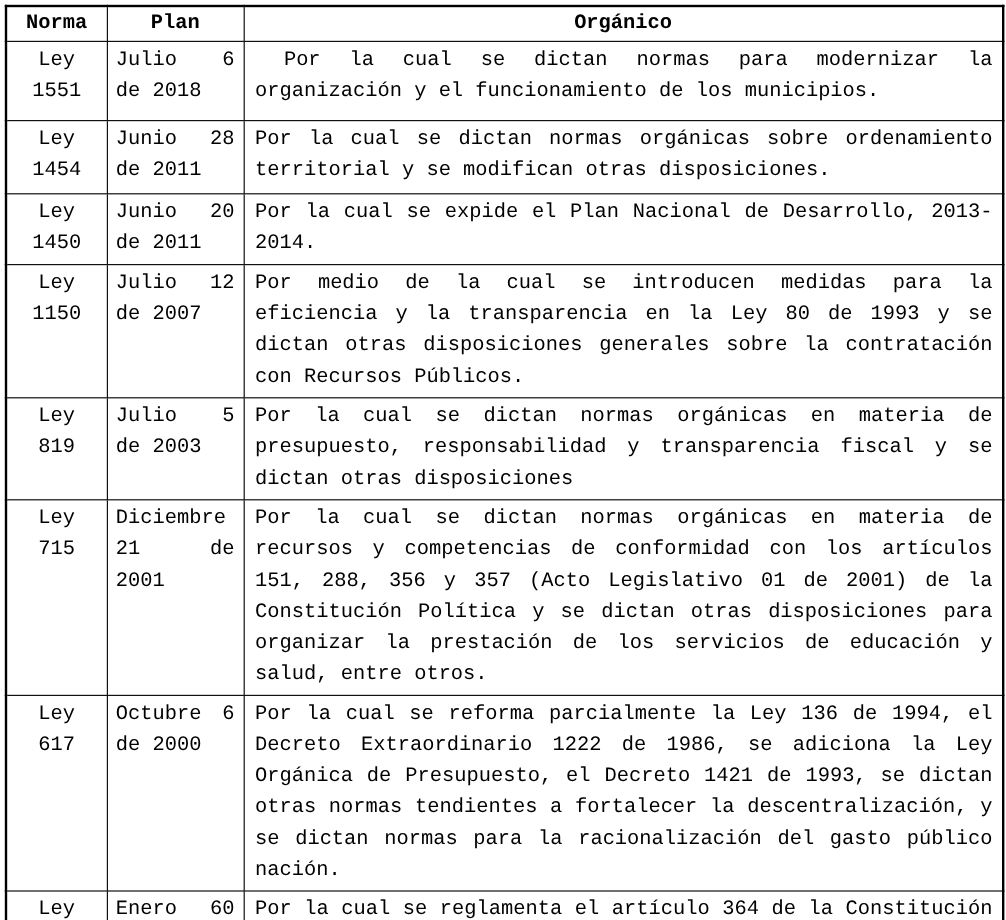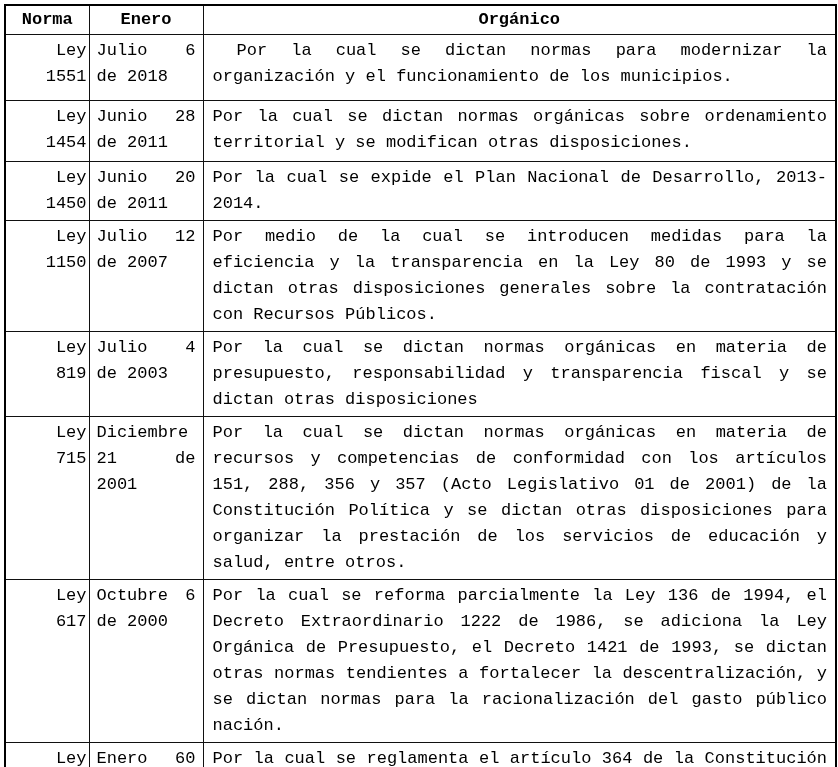--- a/index.html
+++ b/index.html
@@ -30,21 +30,21 @@
     overflow: hidden;
   }
   table.norm-table th {
     font-weight: bold;
     text-align: center;
     vertical-align: middle;
     padding: 1px 2px;
   }
   thead tr { height: 28px; }
   td.cell-norma {
-    text-align: right;
+    text-align: center;
     white-space: pre-line;
     padding: 3px 2px;
   }
   td.cell-fecha {
     text-align: justify;
     padding: 3px 7px 3px 7px;
   }
   td.cell-proposito {
     text-align: justify;
     padding: 3px 8px 3px 9px;
@@ -64,21 +64,21 @@
 <div class="page">
   <table class="norm-table">
     <colgroup>
       <col style="width:84px">
       <col style="width:114px">
       <col style="width:633px">
     </colgroup>
     <thead>
       <tr>
         <th>Norma</th>
-        <th>Enero</th>
+        <th>Plan</th>
         <th>Orgánico</th>
       </tr>
     </thead>
     <tbody>
       <tr>
         <td class="cell-norma">Ley
 1551</td>
         <td class="cell-fecha">Julio 6 de 2018</td>
         <td class="cell-proposito">&nbsp;Por la cual se dictan normas para modernizar la organización y el funcionamiento de los municipios.</td>
       </tr>
@@ -96,21 +96,21 @@
       </tr>
       <tr>
         <td class="cell-norma">Ley
 1150</td>
         <td class="cell-fecha">Julio 12 de 2007</td>
         <td class="cell-proposito">Por medio de la cual se introducen medidas para la eficiencia y la transparencia en la Ley 80 de 1993 y se dictan otras disposiciones generales sobre la contratación con Recursos Públicos.</td>
       </tr>
       <tr>
         <td class="cell-norma">Ley
 819</td>
-        <td class="cell-fecha">Julio 4 de 2003</td>
+        <td class="cell-fecha">Julio 5 de 2003</td>
         <td class="cell-proposito">Por la cual se dictan normas orgánicas en materia de presupuesto, responsabilidad y transparencia fiscal y se dictan otras disposiciones</td>
       </tr>
       <tr>
         <td class="cell-norma">Ley
 715</td>
         <td class="cell-fecha">Diciembre 21 de 2001</td>
         <td class="cell-proposito">Por la cual se dictan normas orgánicas en materia de recursos y competencias de conformidad con los artículos 151, 288, 356 y 357 (Acto Legislativo 01 de 2001) de la Constitución Política y se dictan otras disposiciones para organizar la prestación de los servicios de educación y salud, entre otros.</td>
       </tr>
       <tr>
         <td class="cell-norma">Ley

